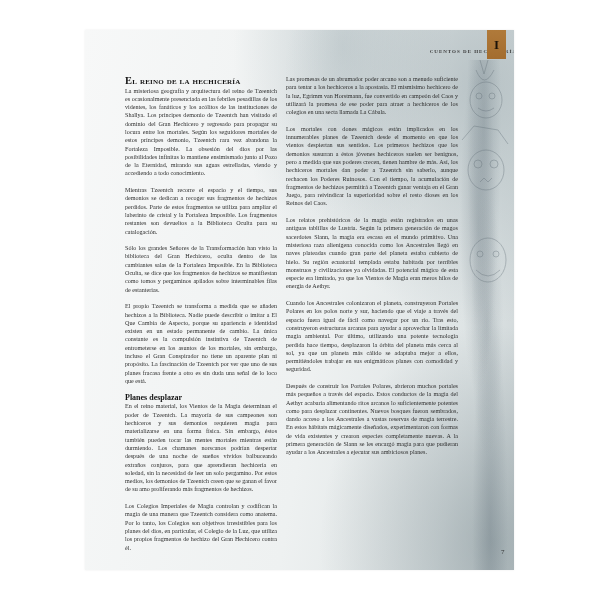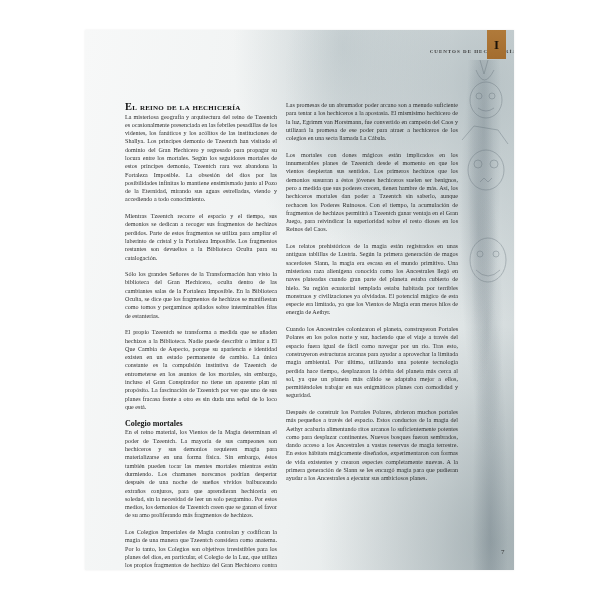--- a/index.html
+++ b/index.html
@@ -30,21 +30,21 @@
   }
   .chapter-tab {
     position:absolute; left:402px; top:0; width:19px; height:29px;
     background:linear-gradient(180deg,#b07a3a 0%, #a36c2e 100%);
     display:flex; align-items:center; justify-content:center;
   }
   .chapter-tab span { font-family:"Liberation Serif", serif; font-weight:bold; font-size:13px; color:#1b1208; }
   .col {
     position:absolute; top:45px;
     font-family:"Liberation Serif", serif; font-size:6.1px; line-height:8.3px;
-    color:#2e2e2e; text-align:justify; hyphens:auto;margin-top:26px;
+    color:#2e2e2e; text-align:justify; hyphens:auto;
   }
   .col.left { left:40px; width:152px; }
   .col.right { left:201px; width:172px; }
   .col p { margin:0 0 8.3px 0; }
   .h1 {
     font-family:"Liberation Serif", serif; font-weight:bold; font-size:10.5px;
     font-variant:small-caps; color:#141414; line-height:11px; margin:0 0 0.5px 0; letter-spacing:0.2px;
   }
   .h2 {
     font-family:"Liberation Serif", serif; font-weight:bold; font-size:8px;
@@ -84,21 +84,21 @@
   <div class="chapter-tab">
     <span>I</span>
   </div>
 
   <div class="col left">
     <div class="h1">El reino de la hechicería</div>
     <p>La misteriosa geografía y arquitectura del reino de Tzeentch es ocasionalmente presenciada en las febriles pesadillas de los videntes, los fanáticos y los acólitos de las instituciones de Shallya. Los príncipes demonio de Tzeentch han visitado el dominio del Gran Hechicero y regresado para propagar su locura entre los mortales. Según los seguidores mortales de estos príncipes demonio, Tzeentch rara vez abandona la Fortaleza Imposible. La obsesión del dios por las posibilidades infinitas lo mantiene ensimismado junto al Pozo de la Eternidad, mirando sus aguas estrelladas, viendo y accediendo a todo conocimiento.</p>
     <p>Mientras Tzeentch recorre el espacio y el tiempo, sus demonios se dedican a recoger sus fragmentos de hechizos perdidos. Parte de estos fragmentos se utiliza para ampliar el laberinto de cristal y la Fortaleza Imposible. Los fragmentos restantes son devueltos a la Biblioteca Oculta para su catalogación.</p>
     <p>Sólo los grandes Señores de la Transformación han visto la biblioteca del Gran Hechicero, oculta dentro de las cambiantes salas de la Fortaleza Imposible. En la Biblioteca Oculta, se dice que los fragmentos de hechizos se manifiestan como tomos y pergaminos apilados sobre interminables filas de estanterías.</p>
     <p>El propio Tzeentch se transforma a medida que se añaden hechizos a la Biblioteca. Nadie puede describir o imitar a El Que Cambia de Aspecto, porque su apariencia e identidad existen en un estado permanente de cambio. La única constante es la compulsión instintiva de Tzeentch de entrometerse en los asuntos de los mortales, sin embargo, incluso el Gran Conspirador no tiene un aparente plan ni propósito. La fascinación de Tzeentch por ver que uno de sus planes fracasa frente a otro es sin duda una señal de lo loco que está.</p>
-    <div class="h2">Colegio mortales</div>
+    <div class="h2">Planes desplazar</div>
     <p>En el reino material, los Vientos de la Magia determinan el poder de Tzeentch. La mayoría de sus campeones son hechiceros y sus demonios requieren magia para materializarse en una forma física. Sin embargo, éstos también pueden tocar las mentes mortales mientras están durmiendo. Los chamanes norscanos podrían despertar después de una noche de sueños vívidos balbuceando extraños conjuros, para que aprendieran hechicería en soledad, sin la necesidad de leer un solo pergamino. Por estos medios, los demonios de Tzeentch creen que se ganan el favor de su amo proliferando más fragmentos de hechizos.</p>
     <p>Los Colegios Imperiales de Magia controlan y codifican la magia de una manera que Tzeentch considera como anatema. Por lo tanto, los Colegios son objetivos irresistibles para los planes del dios, en particular, el Colegio de la Luz, que utiliza los propios fragmentos de hechizo del Gran Hechicero contra él.</p>
   </div>
 
   <div class="col right">
     <p>Las promesas de un abrumador poder arcano son a menudo suficiente para tentar a los hechiceros a la apostasía. El mismísimo hechicero de la luz, Egrimm van Horstmann, fue convertido en campeón del Caos y utilizará la promesa de ese poder para atraer a hechiceros de los colegios en una secta llamada La Cábala.</p>
     <p>Los mortales con dones mágicos están implicados en los innumerables planes de Tzeentch desde el momento en que los vientos despiertan sus sentidos. Los primeros hechizos que los demonios susurran a éstos jóvenes hechiceros suelen ser benignos, pero a medida que sus poderes crecen, tienen hambre de más. Así, los hechiceros mortales dan poder a Tzeentch sin saberlo, aunque rechacen los Poderes Ruinosos. Con el tiempo, la acumulación de fragmentos de hechizos permitirá a Tzeentch ganar ventaja en el Gran Juego, para reivindicar la superioridad sobre el resto dioses en los Reinos del Caos.</p>
     <p>Los relatos prehistóricos de la magia están registrados en unas antiguas tablillas de Lustria. Según la primera generación de magos sacerdotes Slann, la magia era escasa en el mundo primitivo. Una misteriosa raza alienígena conocida como los Ancestrales llegó en naves plateadas cuando gran parte del planeta estaba cubierto de hielo. Su región ecuatorial templada estaba habitada por terribles monstruos y civilizaciones ya olvidadas. El potencial mágico de esta especie era limitado, ya que los Vientos de Magia eran meros hilos de energía de Aethyr.</p>
     <p>Cuando los Ancestrales colonizaron el planeta, construyeron Portales Polares en los polos norte y sur, haciendo que el viaje a través del espacio fuera igual de fácil como navegar por un río. Tras esto, construyeron estructuras arcanas para ayudar a aprovechar la limitada magia ambiental. Por último, utilizando una potente tecnología perdida hace tiempo, desplazaron la órbita del planeta más cerca al sol, ya que un planeta más cálido se adaptaba mejor a ellos, permitiéndoles trabajar en sus enigmáticos planes con comodidad y seguridad.</p>
     <p>Después de construir los Portales Polares, abrieron muchos portales más pequeños a través del espacio. Estos conductos de la magia del Aethyr acabaría alimentando ritos arcanos lo suficientemente potentes como para desplazar continentes. Nuevos bosques fueron sembrados, dando acceso a los Ancestrales a vastas reservas de magia terrestre. En estos hábitats mágicamente diseñados, experimentaron con formas de vida existentes y crearon especies completamente nuevas. A la primera generación de Slann se les encargó magia para que pudieran ayudar a los Ancestrales a ejecutar sus ambiciosos planes.</p>

